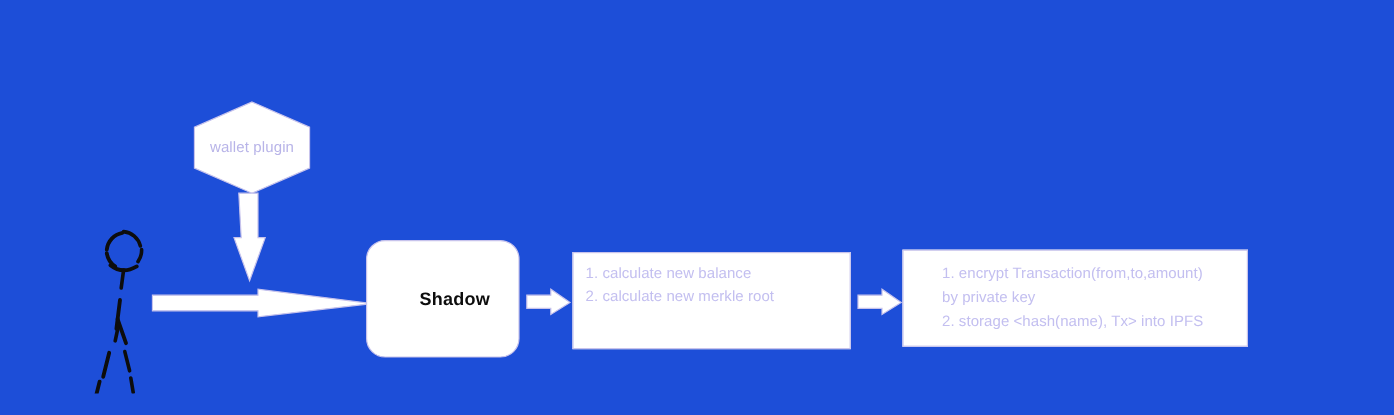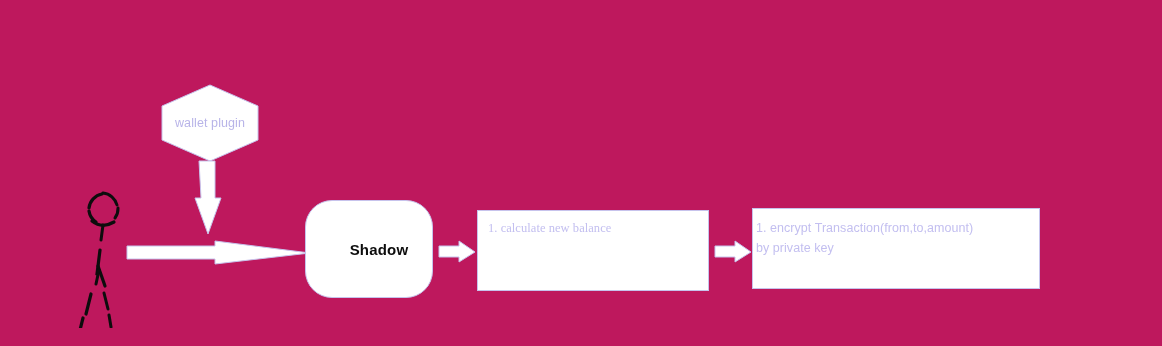--- a/index.html
+++ b/index.html
@@ -7,21 +7,21 @@
     padding: 0;
     background: #ffffff;
   }
   body {
     font-family: "Liberation Sans", sans-serif;
   }
   #canvas {
     position: relative;
     width: 1162px;
     height: 346px;
-    background: #be185d;
+    background: #1d4ed8;
     overflow: hidden;
   }
   .abs { position: absolute; }
 
   
   #hex-wrap { left: 161px; top: 84px; width: 98px; height: 78px; }
   #hex-wrap svg { display: block; }
   .hex-label {
     position: absolute;
     left: 0; top: 0;
@@ -45,21 +45,21 @@
     color: #c3bff0;
     white-space: nowrap;
     letter-spacing: 0.1px;
   }
 
   
   #shadow-box {
     left: 305px; top: 200px;
     width: 128px; height: 98px;
     border: 1px solid #c7c3ec;
-    border-radius: 27px;
+    border-radius: 16px;
     background: #ffffff;
     display: flex;
     align-items: center;
     justify-content: center;
     box-sizing: border-box;
     padding-left: 20px;
   }
   #shadow-label {
     font-size: 15px;
     font-weight: bold;
@@ -74,24 +74,24 @@
     box-sizing: border-box;
     padding: 8px 10px 8px 10px;
   }
   .step-line {
     font-size: 12.5px;
     line-height: 18.5px;
     color: #c3bff0;
     white-space: nowrap;
     letter-spacing: 0.05px;
   }
-  #steps-left { left: 477px; top: 210px; width: 232px; height: 81px; font-family: Liberation Serif, serif; }
+  #steps-left { left: 477px; top: 210px; width: 232px; height: 81px; }
   #steps-right { left: 752px; top: 208px; width: 288px; height: 81px; }
   #steps-right .step-line { line-height: 20px; }
-  #steps-right { padding-top: 9px; padding-left: 3px; }
+  #steps-right { padding-top: 9px; padding-left: 32px; }
 
   
   #stick-figure { left: 70px; top: 178px; width: 70px; height: 150px; }
 </style>
 </head>
 <body>
 
 <div id="canvas">
 
   <div class="abs" id="stick-figure">
@@ -145,26 +145,28 @@
   </div>
 
   <div class="abs" style="left:438px; top:239px; width:38px; height:26px;">
     <svg class="arrow-svg" width="38" height="26" viewBox="0 0 38 26" xmlns="http://www.w3.org/2000/svg">
       <polygon points="1,7 21,7 21,2 37,13 21,23 21,18 1,18" fill="#ffffff" stroke="#c7c3ec" stroke-width="1"></polygon>
     </svg>
   </div>
 
   <div class="abs step-box" id="steps-left">
     <div class="step-line">1. calculate new balance</div>
+    <div class="step-line">2. calculate new merkle root</div>
   </div>
 
   <div class="abs" style="left:714px; top:239px; width:38px; height:26px;">
     <svg class="arrow-svg" width="38" height="26" viewBox="0 0 38 26" xmlns="http://www.w3.org/2000/svg">
       <polygon points="1,7 21,7 21,2 37,13 21,23 21,18 1,18" fill="#ffffff" stroke="#c7c3ec" stroke-width="1"></polygon>
     </svg>
   </div>
 
   <div class="abs step-box" id="steps-right">
     <div class="step-line">1. encrypt Transaction(from,to,amount)</div>
     <div class="step-line">by private key</div>
+    <div class="step-line">2. storage &lt;hash(name), Tx&gt; into IPFS</div>
   </div>
 
 </div>
 
 </body></html>

